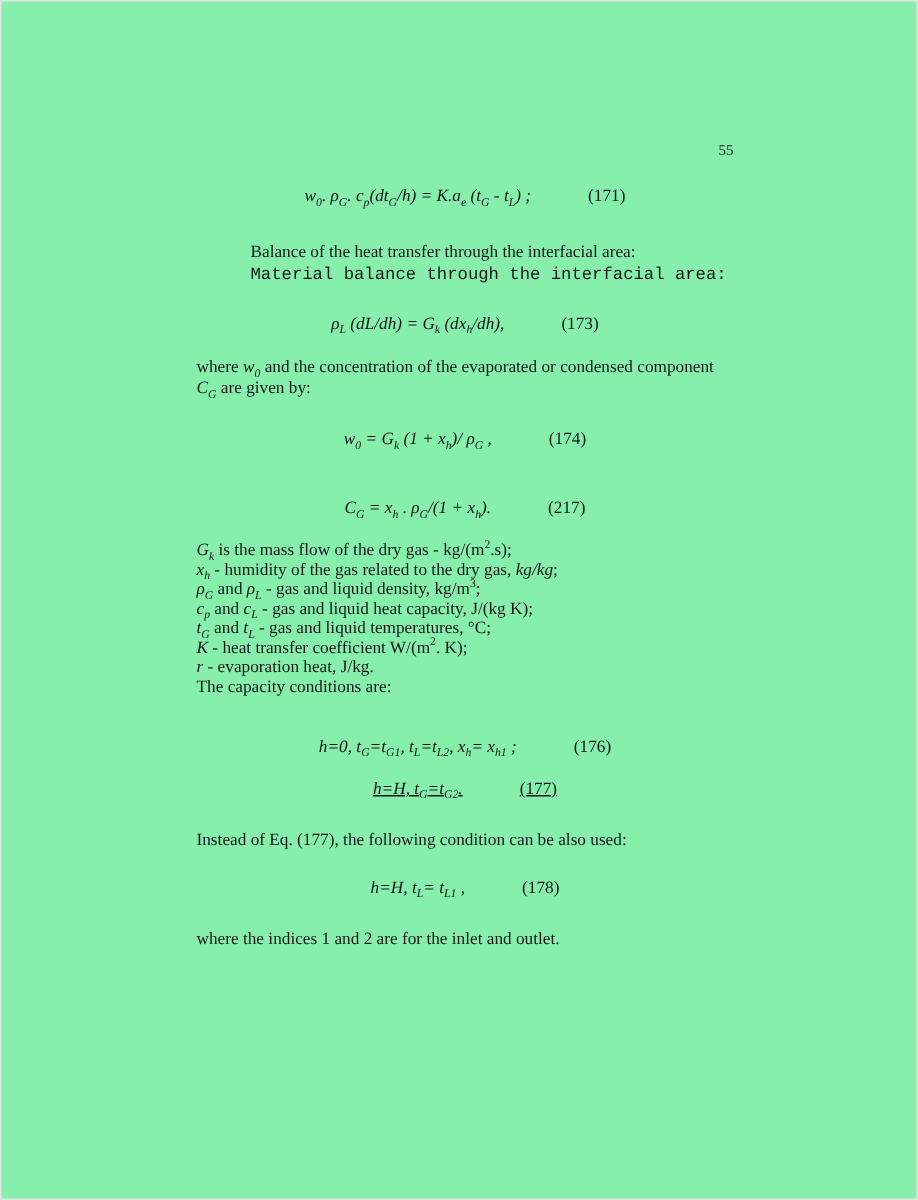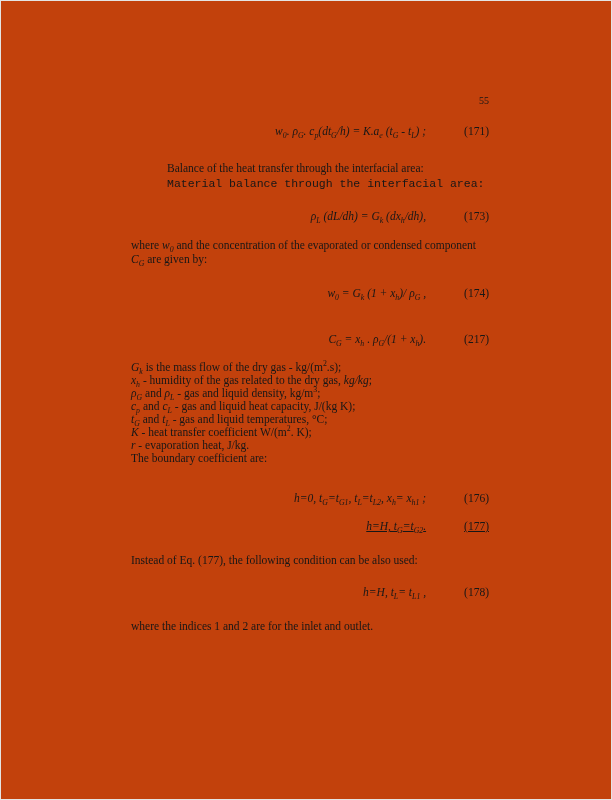--- a/index.html
+++ b/index.html
@@ -5,36 +5,36 @@
   html, body {
     margin: 0;
     padding: 0;
     background: #ffffff;
   }
   .page {
     position: relative;
     width: 612px;
     height: 800px;
     box-sizing: border-box;
-    background: #c2410c;
+    background: #86efac;
     border: 1px solid #e4e4e4;
     padding: 94px 122px 0 130px;
     font-family: "Liberation Serif", "DejaVu Serif", serif;
     font-size: 11.5px;
     color: #171717;
     overflow: hidden;
   }
   .page-number {
     text-align: right;
     font-size: 10px;
     line-height: 12px;
   }
   .eq-row {
     display: flex;
-    justify-content: flex-end;
+    justify-content: center;
     align-items: baseline;
     line-height: 15px;
     gap: 38px;
   }
   .eq-body {
     font-style: italic;
     white-space: nowrap;
   }
   .eq-num {
     font-style: normal;
@@ -105,21 +105,21 @@
   </div>
 
   <div class="defs m-defs">
     <div class="def-line"><i>G<sub>k</sub></i> is the mass flow of the dry gas - kg/(m<sup>2</sup>.s);</div>
     <div class="def-line"><i>x<sub>h</sub></i> - humidity of the gas related to the dry gas, <i>kg/kg</i>;</div>
     <div class="def-line"><i>ρ<sub>G</sub></i> and <i>ρ<sub>L</sub></i> - gas and liquid density, kg/m<sup>3</sup>;</div>
     <div class="def-line"><i>c<sub>p</sub></i> and <i>c<sub>L</sub></i> - gas and liquid heat capacity, J/(kg K);</div>
     <div class="def-line"><i>t<sub>G</sub></i> and <i>t<sub>L</sub></i> -  gas and liquid temperatures, °C;</div>
     <div class="def-line"><i>K</i> - heat transfer coefficient W/(m<sup>2</sup>. K);</div>
     <div class="def-line"><i>r</i> - evaporation heat, J/kg.</div>
-    <div class="def-line">The boundary coefficient are:</div>
+    <div class="def-line">The capacity conditions are:</div>
   </div>
 
   <div class="eq-row m-eq176">
     <span class="eq-body">h=0, t<sub>G</sub>=t<sub>G1</sub>, t<sub>L</sub>=t<sub>L2</sub>, x<sub>h</sub>= x<sub>h1</sub> ;</span>
     <span class="eq-num">(176)</span>
   </div>
 
   <div class="eq-row m-eq177">
     <span class="eq-body">h=H, t<sub>G</sub>=t<sub>G2</sub>.</span>
     <span class="eq-num">(177)</span>

